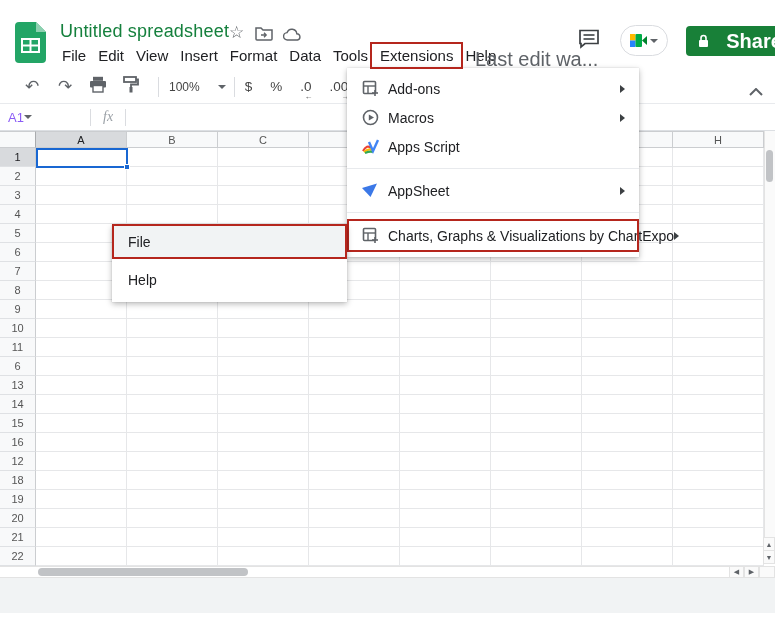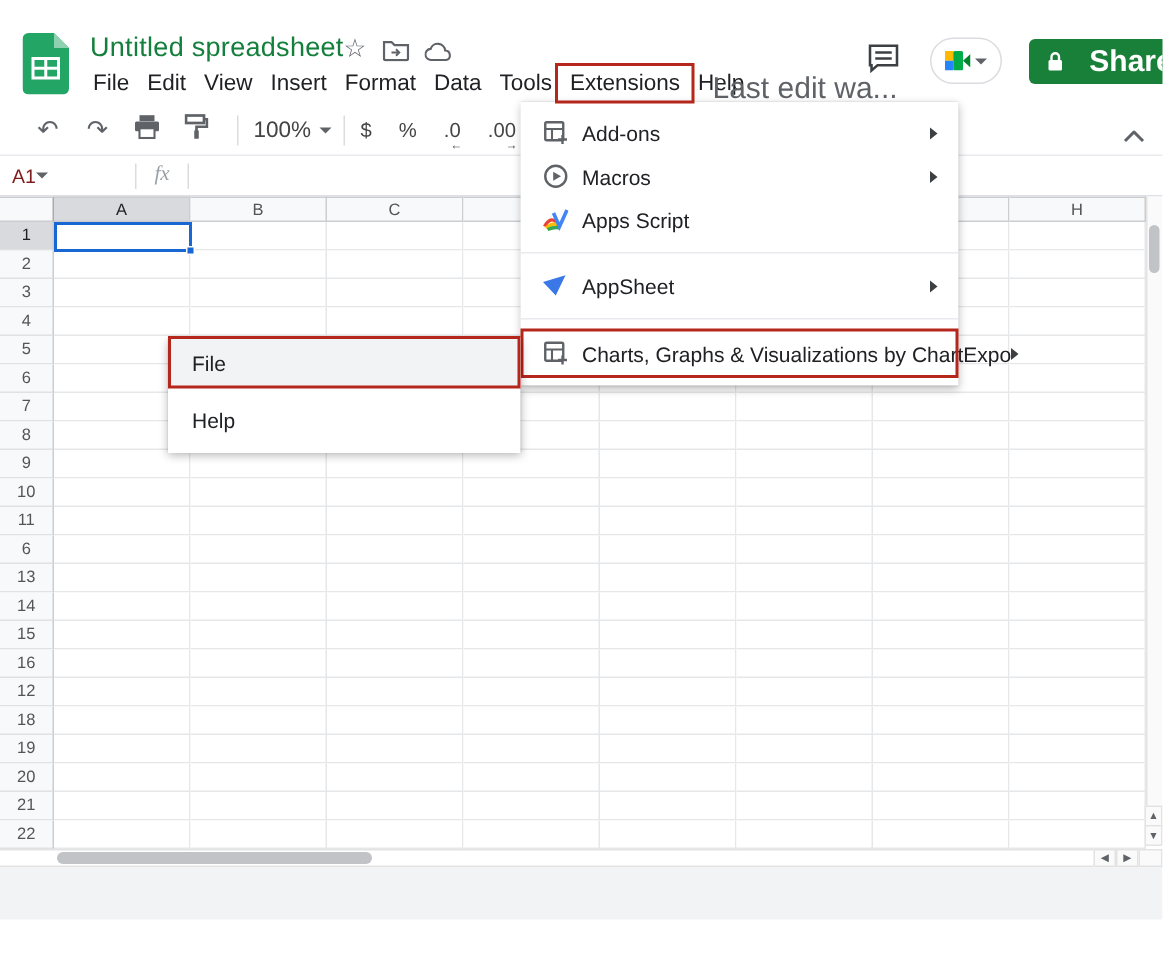--- a/index.html
+++ b/index.html
@@ -18,30 +18,30 @@
   .menu-item{padding:2px 6px;position:relative;white-space:nowrap}
   #last-edit{position:absolute;left:475px;top:48px;font-size:20px;color:#5f6368;white-space:nowrap}
   #comment-btn{position:absolute;left:578px;top:29px}
   #meet-pill{position:absolute;left:620px;top:25px;width:48px;height:31px;border:1px solid #dadce0;border-radius:16px;background:#fff;display:flex;align-items:center;justify-content:center;gap:3px}
   #share-btn{position:absolute;left:686px;top:26px;width:108px;height:30px;background:#188038;border:none;border-radius:4px;color:#fff;font-weight:bold;font-size:20px;display:flex;align-items:center;justify-content:center;gap:17px;font-family:inherit}
 
   
   #toolbar{position:absolute;left:0;top:70px;width:775px;height:34px;background:#fff;border-bottom:1px solid #e8eaed;display:flex;align-items:center;padding-left:22px;color:#444}
   .tb-icon{width:20px;margin-right:13px;text-align:center;font-size:17px;color:#5f6368;line-height:20px}
   .tb-sep{width:1px;height:20px;background:#dadce0;margin:0 10px 0 4px}
-  #zoom-ctl{display:flex;align-items:center;gap:6px;font-size:15px;color:#444;margin-right:4px}
+  #zoom-ctl{display:flex;align-items:center;gap:18px;font-size:12px;color:#444;margin-right:4px}
   .fmt-btn{position:relative;font-size:13.5px;color:#444;margin-right:18px;text-align:center}
   .tiny-arrow{position:absolute;font-size:8px;color:#444;bottom:-7px;right:-1px}
   #more-formats{display:flex;align-items:center;gap:4px;margin-right:0}
   .caret-down{width:0;height:0;border-left:4px solid transparent;border-right:4px solid transparent;border-top:4px solid #5f6368}
   #toolbar-collapse{position:absolute;right:12px;top:82px}
 
   
   #formula-bar{position:absolute;left:0;top:104px;width:775px;height:27px;background:#fff;border-bottom:1px solid #dcdfe3;display:flex;align-items:center}
-  #cell-ref-box{width:90px;display:flex;align-items:center;padding:0 10px 0 8px;font-size:13px;color:#7f1d1d}
+  #cell-ref-box{width:90px;display:flex;align-items:center;padding:0 10px 0 8px;font-size:13px;color:#8b5cf6}
   .fb-sep{width:1px;height:17px;background:#dadce0}
   #fx{font-family:"Liberation Serif","DejaVu Serif",serif;font-style:italic;color:#9aa0a6;font-size:14px;margin:0 12px 0 12px}
   #formula-input{flex:1;height:100%;border:none;outline:none;font-size:13px;padding-left:10px}
 
   
   #grid{position:absolute;left:0;top:131px;width:764px}
   #col-headers{display:flex;height:17px}
   #corner{width:36px;flex:none;background:#f8f9fa;border-top:1px solid #cbcdd0;border-right:1px solid #a9abae;border-bottom:1px solid #cbcdd0}
   .col-hdr{width:91px;flex:none;background:#f8f9fa;border-top:1px solid #cbcdd0;border-right:1px solid #cbcdd0;border-bottom:1px solid #cbcdd0;font-size:11px;color:#555;display:flex;align-items:center;justify-content:center}
   .col-hdr.sel{background:#d8dadd;color:#202124}

